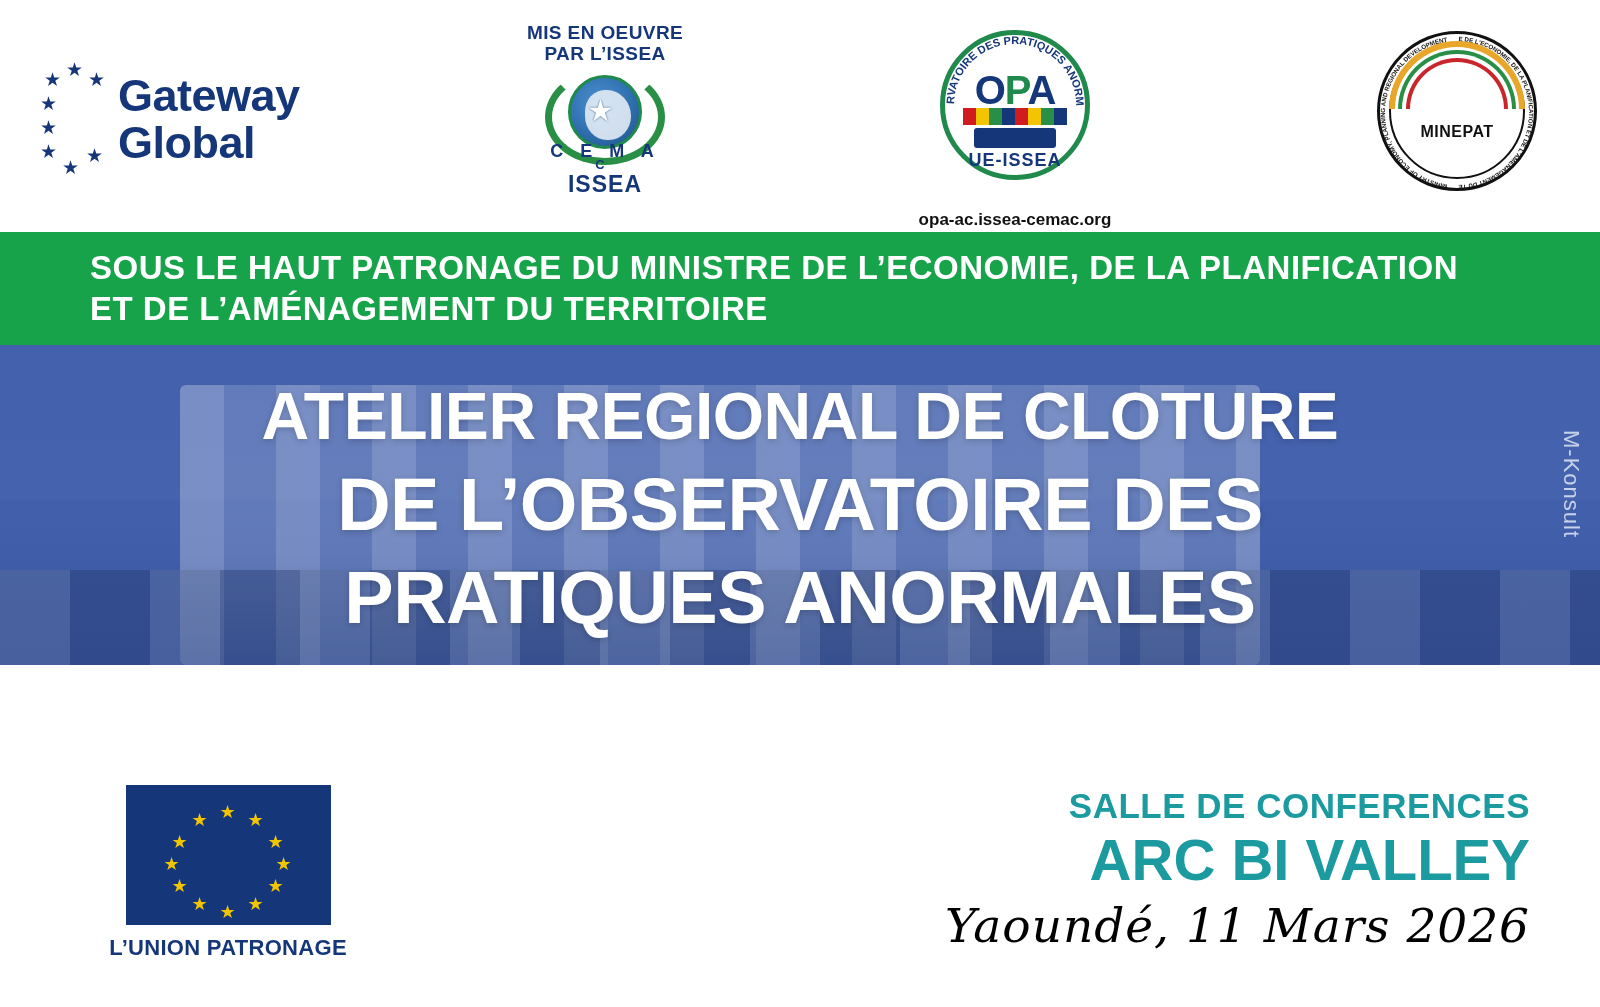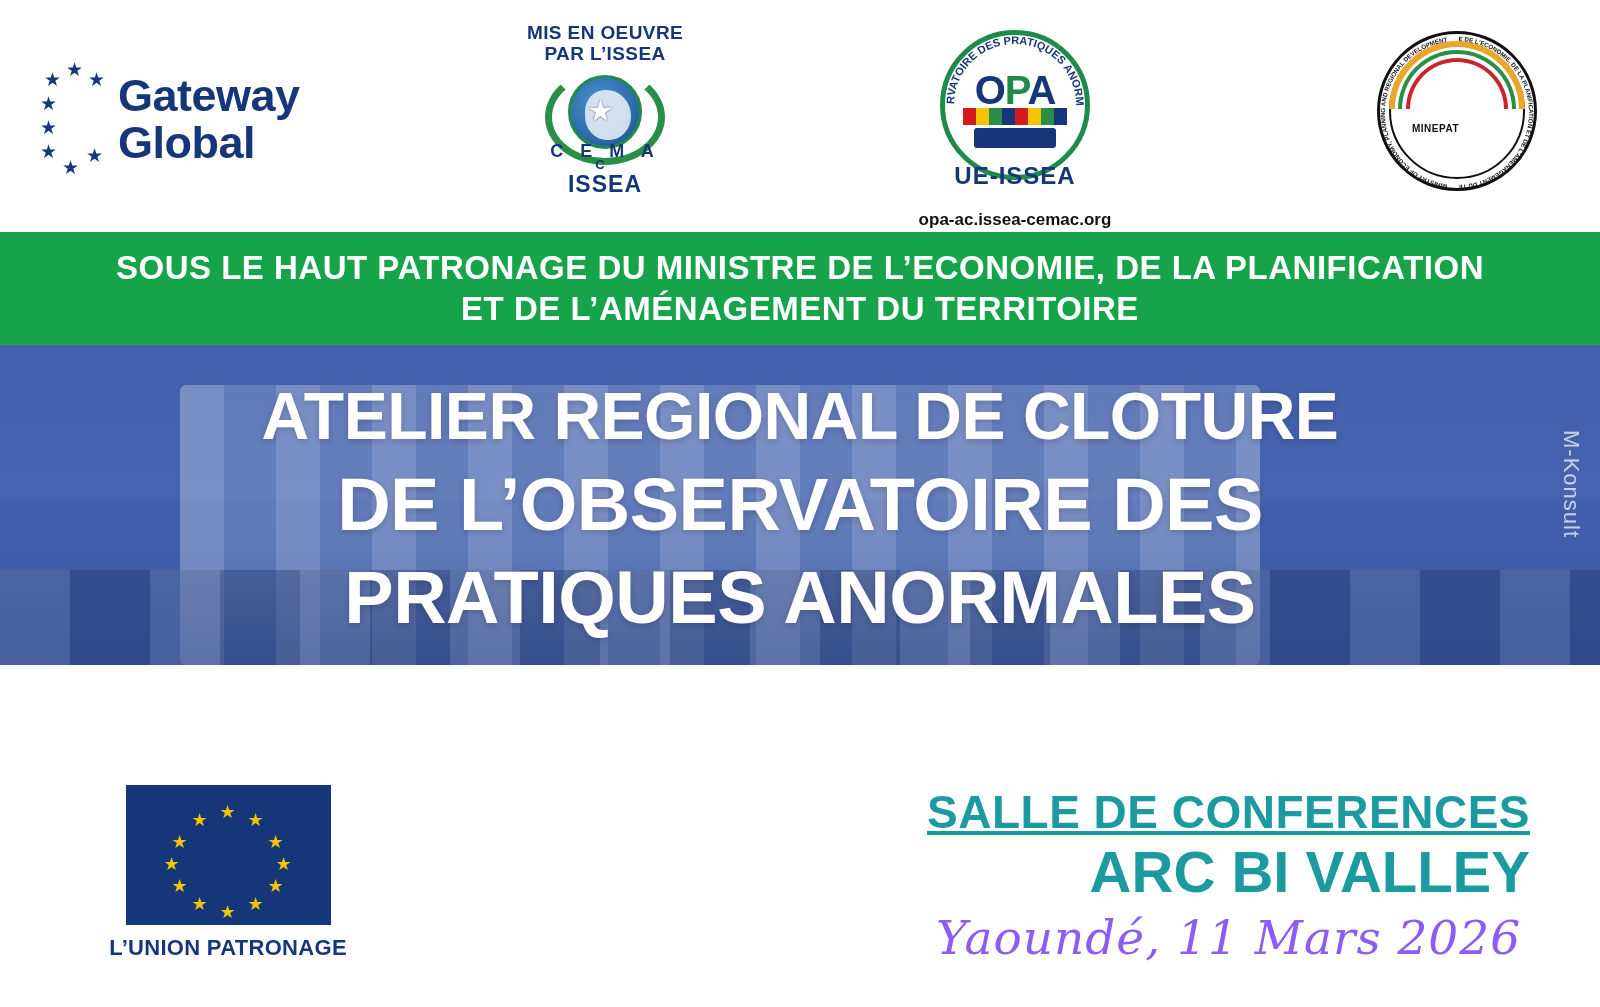--- a/index.html
+++ b/index.html
@@ -187,24 +187,23 @@
     left: 48px; top: 98px;
     width: 82px; height: 20px;
     background: #15377a;
     border-radius: 3px;
   }
   .opa-ue {
     position: absolute;
     left: 0; top: 120px;
     width: 178px;
     color: #15377a;
-    font-size: 24px;
+    font-size: 18px;
     font-weight: bold;
     letter-spacing: 1px;
-    margin-top: 12px;
   }
   .opa-url {
     margin-top: 20px;
     color: #111111;
     font-size: 17px;
     font-weight: bold;
   }
 
   
   .minepat-logo {
@@ -256,22 +255,22 @@
     width: 102px; height: 51px;
     border-radius: 51px 51px 0 0;
     border: 4px solid #c9262c;
     border-bottom: none;
     box-sizing: border-box;
   }
   .minepat-label {
     position: absolute;
     left: 40px; top: 97px;
     width: 90px;
-    text-align: left;
-    font-size: 10px;
+    text-align: center;
+    font-size: 16px;
     font-weight: bold;
     color: #111;
     letter-spacing: .5px;
   }
   .minepat-caption {
     position: absolute;
     left: 0; top: 2px;
     width: 170px; height: 176px;
     pointer-events: none;
   }
@@ -286,21 +285,21 @@
     background: #16a34a;
     display: flex;
     align-items: center;
     justify-content: center;
   }
   .green-band-text {
     color: #ffffff;
     font-size: 33px;
     font-weight: bold;
     line-height: 1.22;
-    text-align: center;
+    text-align: left;
     letter-spacing: .5px;
     max-width: 1420px;
   }
 
   
   .hero {
     position: absolute;
     top: 345px; left: 0;
     width: 1600px;
     height: 320px;
@@ -399,37 +398,36 @@
   }
 
   .venue-block {
     position: absolute;
     right: 70px;
     top: 22px;
     text-align: right;
   }
   .venue-line1 {
     color: #1b9aa0;
-    font-size: 46px;
+    font-size: 35px;
     font-weight: bold;
     letter-spacing: .5px;
     line-height: 1.1;
-    text-decoration: underline;
   }
   .venue-line2 {
     color: #1b9aa0;
     font-size: 58px;
     font-weight: bold;
     letter-spacing: 0px;
     line-height: 1.05;
     margin-top: 4px;
   }
   .venue-date {
     margin-top: 8px;
-    color: #8b5cf6;
+    color: #000000;
     font-size: 47px;
     font-family: "DejaVu Serif", serif;
     font-style: italic;
     letter-spacing: 1px;
     text-align: center;
   }
 </style>
 </head>
 <body>
 

